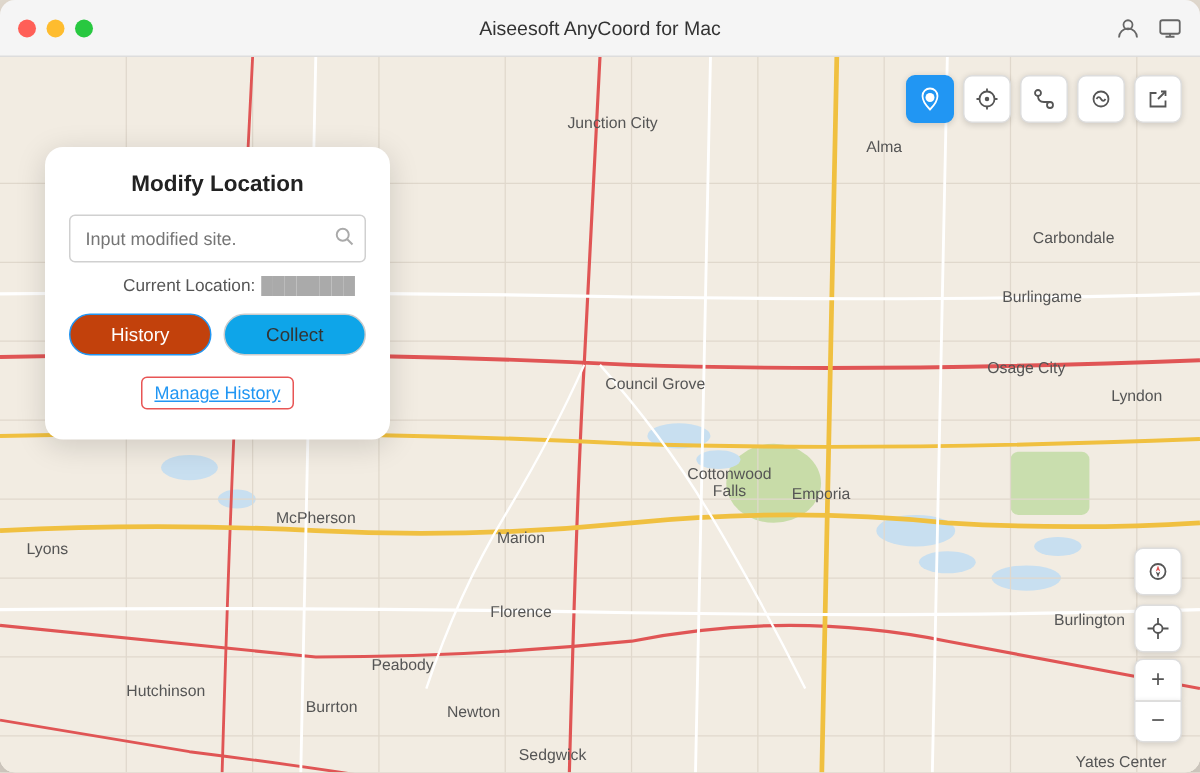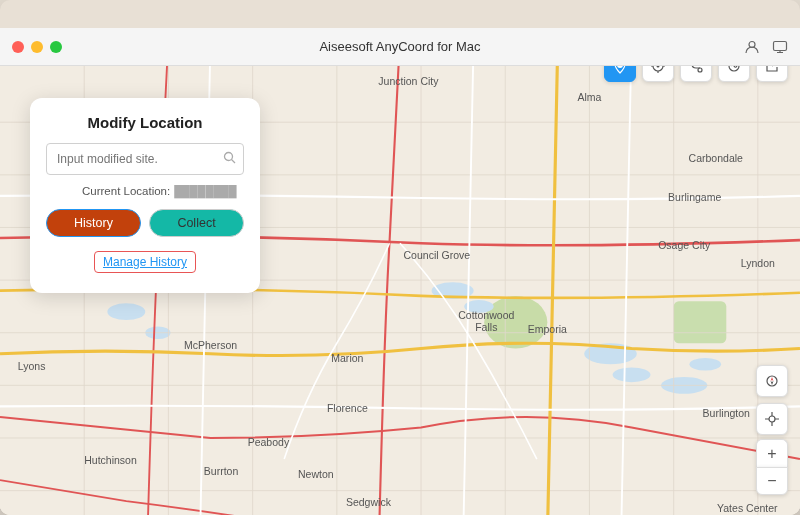--- a/index.html
+++ b/index.html
@@ -24,21 +24,20 @@
     
     .titlebar {
       height: 38px;
       background: #f5f5f5;
       display: flex;
       align-items: center;
       padding: 0 12px;
       border-bottom: 1px solid #ddd;
       position: relative;
       z-index: 10;
-      margin-top: 28px;
     }
 
     .traffic-lights {
       display: flex;
       gap: 7px;
       align-items: center;
     }
 
     .traffic-light {
       width: 12px;
@@ -217,21 +216,21 @@
       display: flex;
       gap: 8px;
       margin-bottom: 14px;
     }
 
     .tab-btn {
       flex: 1;
       height: 28px;
       border-radius: 14px;
       border: 1.5px solid #ccc;
-      background: #14b8a6;
+      background: #0ea5e9;
       font-size: 12.5px;
       cursor: pointer;
       font-weight: 500;
       color: #333;
     }
 
     .tab-btn.active {
       background: #c2410c;
       border-color: #2196F3;
       color: white;

